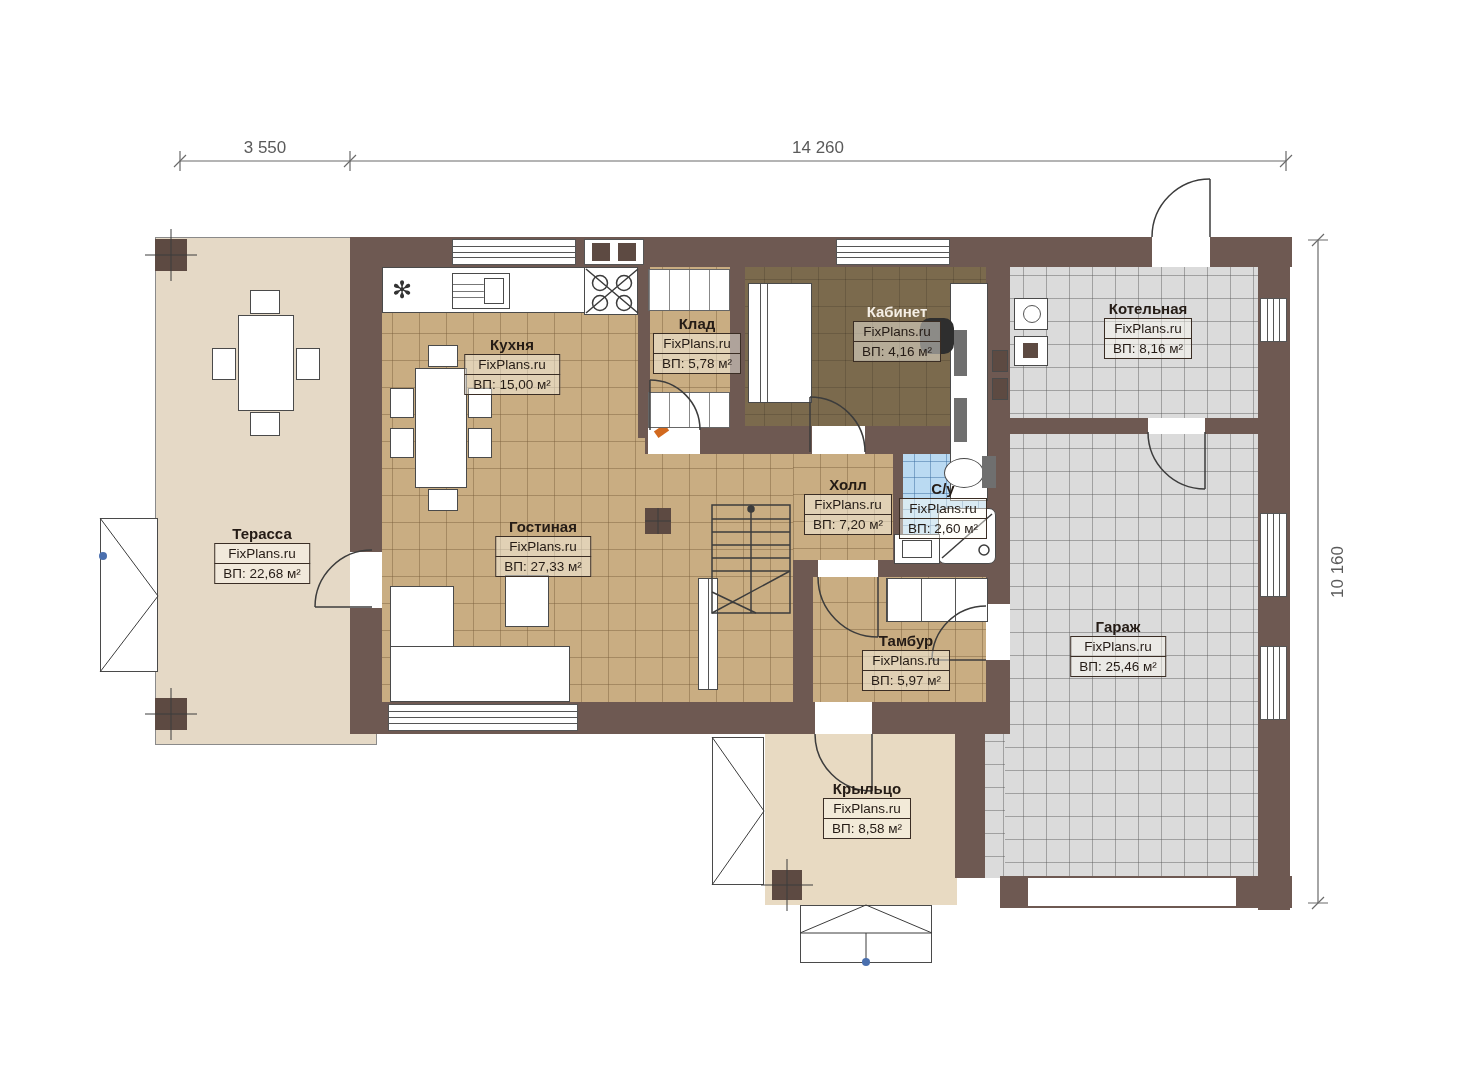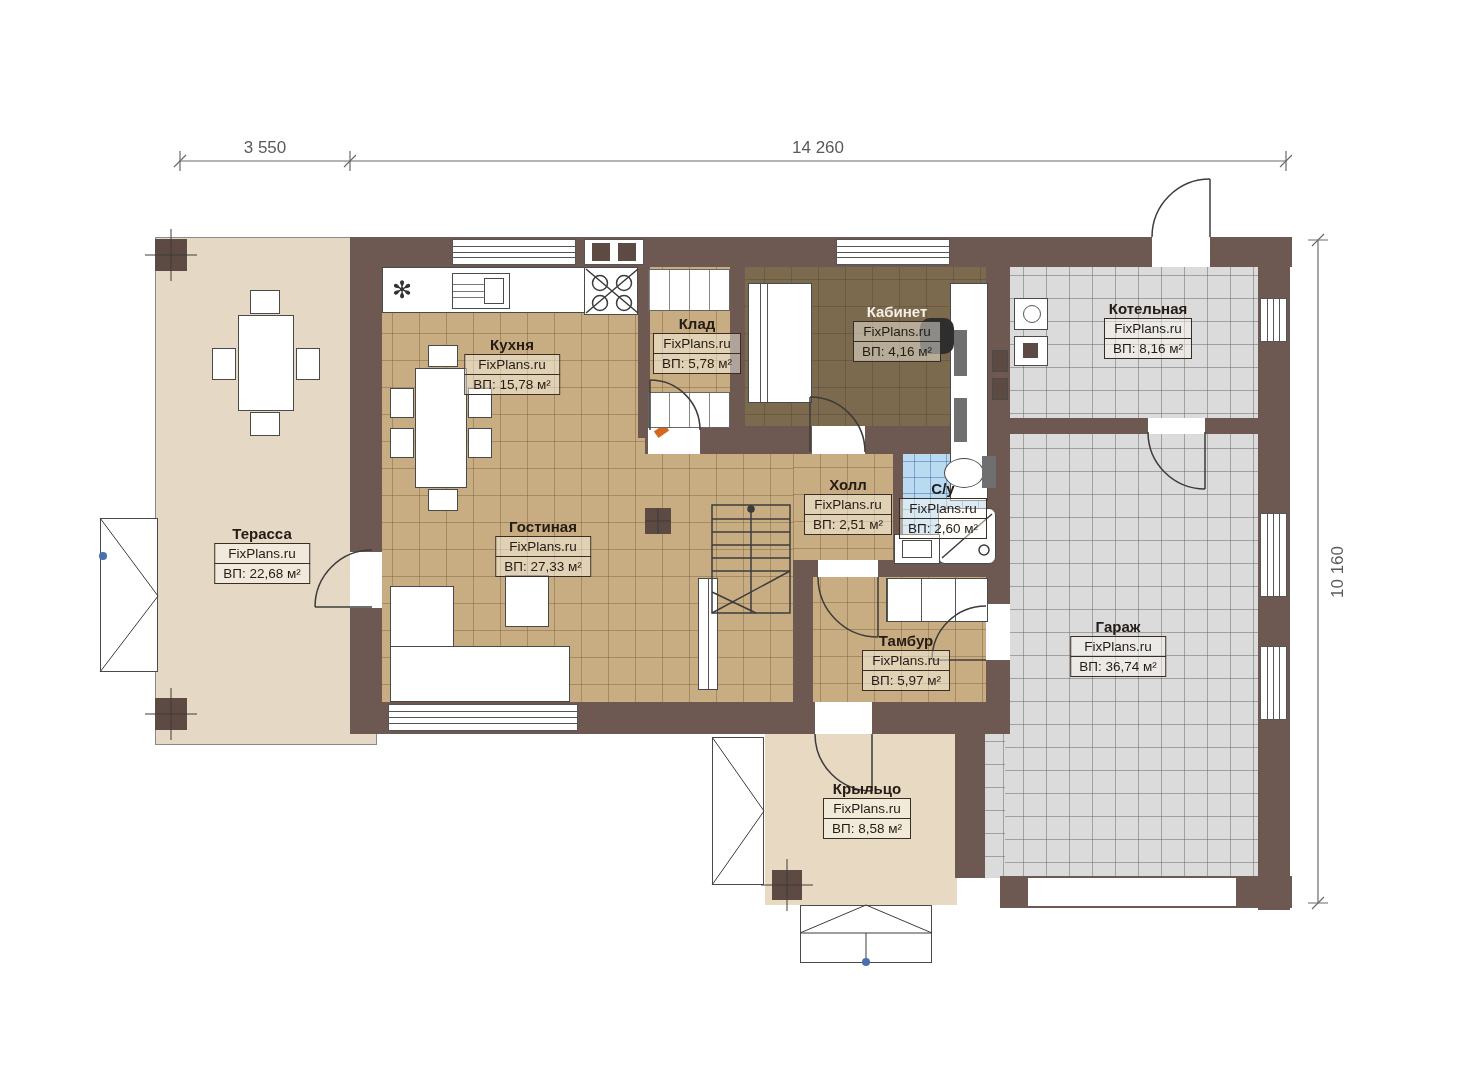--- a/index.html
+++ b/index.html
@@ -251,21 +251,21 @@
   <div class="dimtext-v" style="left:1338px;top:572px">10 160</div>
 
   <div class="rlabel" style="left:262px;top:525px">
     <div class="rname">Терасса</div>
     <div class="rbox">FixPlans.ru</div>
     <div class="rbox">ВП: 22,68 м²</div>
   </div>
   <div class="rlabel" style="left:512px;top:336px">
     <div class="rname">Кухня</div>
     <div class="rbox">FixPlans.ru</div>
-    <div class="rbox">ВП: 15,78 м²</div>
+    <div class="rbox">ВП: 15,00 м²</div>
   </div>
   <div class="rlabel" style="left:697px;top:315px">
     <div class="rname">Клад</div>
     <div class="rbox">FixPlans.ru</div>
     <div class="rbox">ВП: 5,78 м²</div>
   </div>
   <div class="rlabel" style="left:897px;top:303px">
     <div class="rname" style="color:#f5efe6">Кабинет</div>
     <div class="rbox">FixPlans.ru</div>
     <div class="rbox">ВП: 4,16 м²</div>
@@ -276,36 +276,36 @@
     <div class="rbox">ВП: 8,16 м²</div>
   </div>
   <div class="rlabel" style="left:543px;top:518px">
     <div class="rname">Гостиная</div>
     <div class="rbox">FixPlans.ru</div>
     <div class="rbox">ВП: 27,33 м²</div>
   </div>
   <div class="rlabel" style="left:848px;top:476px">
     <div class="rname">Холл</div>
     <div class="rbox">FixPlans.ru</div>
-    <div class="rbox">ВП: 2,51 м²</div>
+    <div class="rbox">ВП: 7,20 м²</div>
   </div>
   <div class="rlabel" style="left:943px;top:480px">
     <div class="rname">С/у</div>
     <div class="rbox">FixPlans.ru</div>
     <div class="rbox">ВП: 2,60 м²</div>
   </div>
   <div class="rlabel" style="left:906px;top:632px">
     <div class="rname">Тамбур</div>
     <div class="rbox">FixPlans.ru</div>
     <div class="rbox">ВП: 5,97 м²</div>
   </div>
   <div class="rlabel" style="left:1118px;top:618px">
     <div class="rname">Гараж</div>
     <div class="rbox">FixPlans.ru</div>
-    <div class="rbox">ВП: 36,74 м²</div>
+    <div class="rbox">ВП: 25,46 м²</div>
   </div>
   <div class="rlabel" style="left:867px;top:780px">
     <div class="rname">Крыльцо</div>
     <div class="rbox">FixPlans.ru</div>
     <div class="rbox">ВП: 8,58 м²</div>
   </div>
 
 </div>
 
 </body></html>

